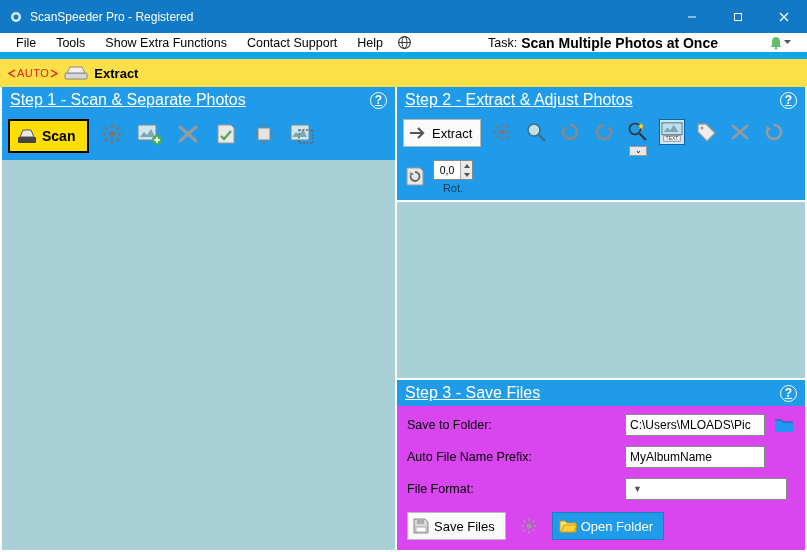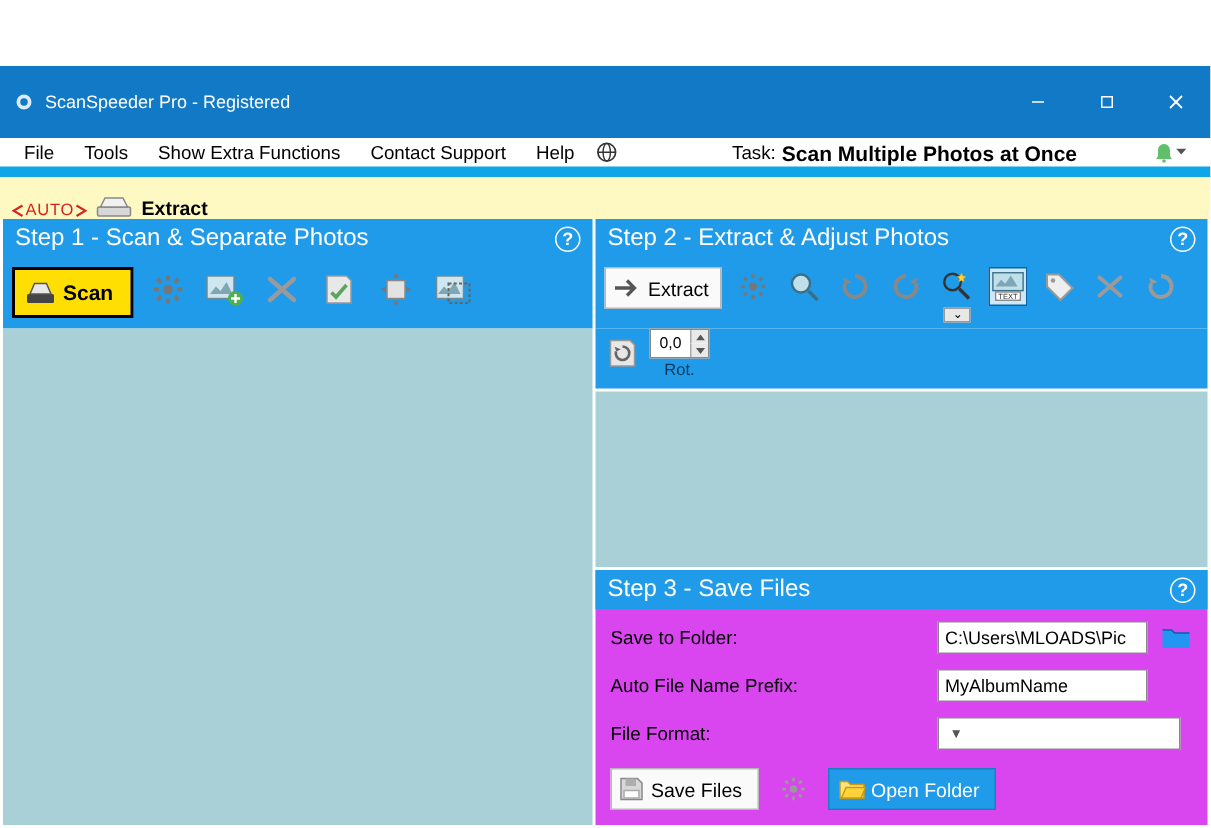--- a/index.html
+++ b/index.html
@@ -1,44 +1,44 @@
 <!DOCTYPE html>
 <html><head>
 <meta charset="utf-8">
 <style>
 * { box-sizing: border-box; margin: 0; padding: 0; font-family: "Segoe UI", Tahoma, sans-serif; }
 body { background: #fff; width: 807px; height: 552px; overflow: hidden; display: flex; flex-direction: column; }
 
 
-.titlebar { background: #1179c5; height: 48px; display: flex; align-items: center; color: #fff; font-size: 12px; margin-top: 44px; }
+.titlebar { background: #1179c5; height: 33px; display: flex; align-items: center; color: #fff; font-size: 12px; }
 .titlebar .app-icon { width: 16px; height: 16px; margin: 0 6px 0 8px; }
 .titlebar .title { flex: 0 0 auto; }
 .titlebar .spacer { flex: 1; }
 .win-btn { width: 46px; height: 30px; display: flex; align-items: center; justify-content: center; }
 
 
 .menubar { background: #fff; height: 26px; display: flex; align-items: center; font-size: 12.5px; padding: 0 6px; border-bottom: 7px solid #0ea5e9; }
 .menubar .menuitem { padding: 3px 10px; cursor: default; }
 .menubar .globe { margin-left: 4px; display:flex; align-items:center; }
 .menubar .task-label { margin-left: auto; padding-right: 4px; }
 .menubar .task-value { font-weight: bold; font-size: 14px; padding-right: 40px; }
 .menubar .bell { display: flex; align-items: center; padding: 0 10px; }
 
 
-.sourcebar { background: #fef9c3; height: 28px; display: flex; align-items: flex-end; padding: 0 8px; font-size: 12.5px; gap: 6px; }
+.sourcebar { background: #fde047; height: 28px; display: flex; align-items: center; padding: 0 8px; font-size: 12.5px; gap: 6px; }
 .auto-badge { color: #d9221a; font-size: 11px; letter-spacing: .5px; display:flex; align-items:center; }
 .scanner-icon { width: 24px; height: 16px; }
 .sourcebar b { font-weight: 600; font-size: 13px; }
 
 
 .main { flex: 1; display: flex; background: #fff; gap: 2px; padding: 0 2px 2px 2px; }
 .left-col { width: 393px; display: flex; flex-direction: column; }
 .right-col { flex: 1; display: flex; flex-direction: column; gap: 2px; }
 
-.panel-hdr { background: #209bea; color: #fff; font-size: 16px; padding: 4px 8px; display: flex; align-items: center; }
+.panel-hdr { background: #209bea; color: #fff; font-size: 16px; padding: 4px 8px; display: flex; align-items: center; text-decoration: underline; }
 .panel-hdr .hdr-text { flex: 1; }
 .help-q { width: 17px; height: 17px; border: 1.6px solid #fff; border-radius: 50%; display: flex; align-items: center; justify-content: center; font-size: 12px; font-weight: bold; color:#fff; }
 
 .toolbar { background: #209bea; padding: 6px 6px 7px 6px; display: flex; align-items: flex-start; gap: 8px; flex-wrap: wrap; }
 .toolbar.step2 { padding-bottom: 4px; }
 
 .btn { display: inline-flex; align-items: center; border: 1px solid #999; background: #f5f5f5; padding: 0 10px; height: 30px; font-size: 13px; gap: 4px; cursor: default; }
 .btn.scan { background: #ffde01; border: 2px solid #000; height: 34px; font-weight: 600; font-size: 14px; padding: 0 12px 0 6px; }
 .btn.extract { background: #fafafa; border: 1px solid #b7b7b7; height: 28px; padding: 0 8px 0 4px; }
 .btn.save { background: #fafafa; border: 1px solid #b7b7b7; height: 28px; padding: 0 10px 0 4px; }

